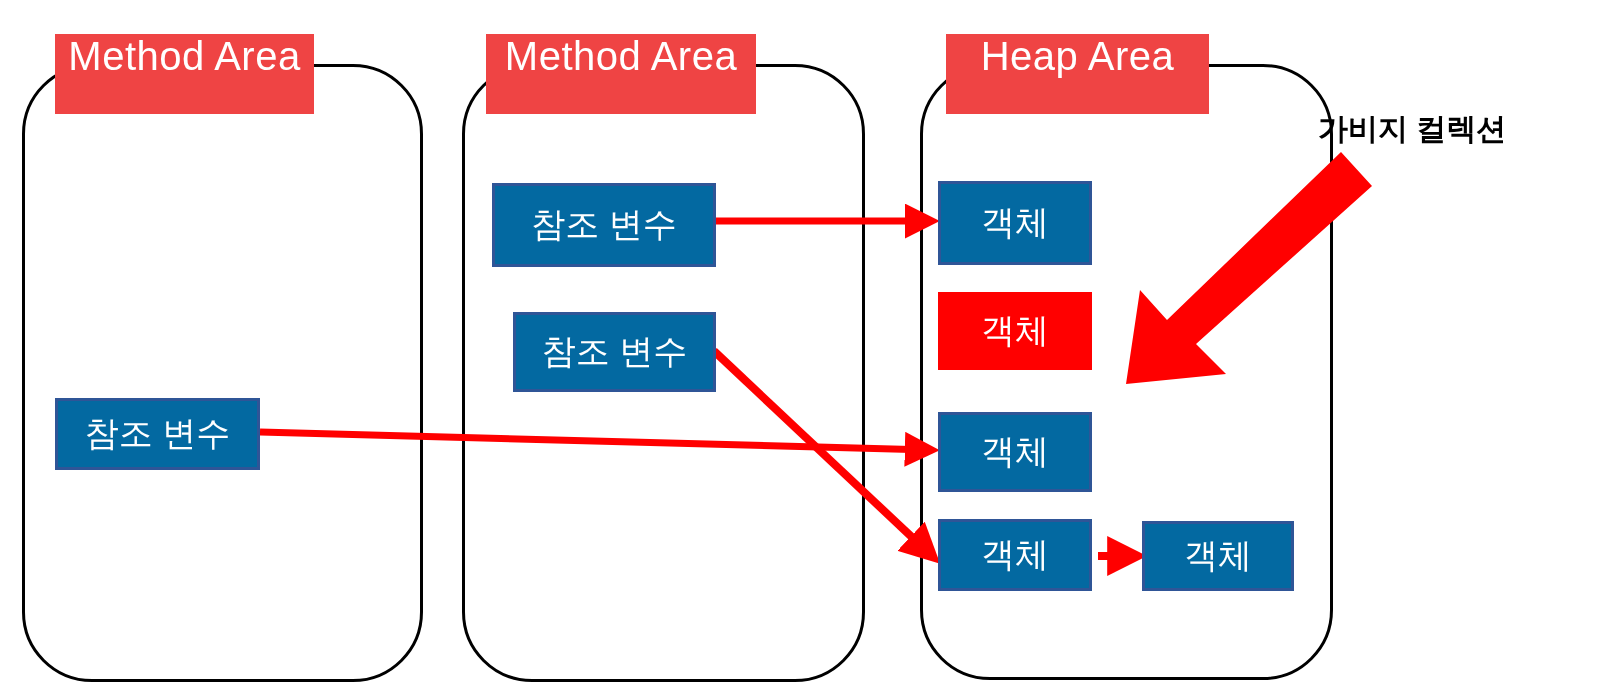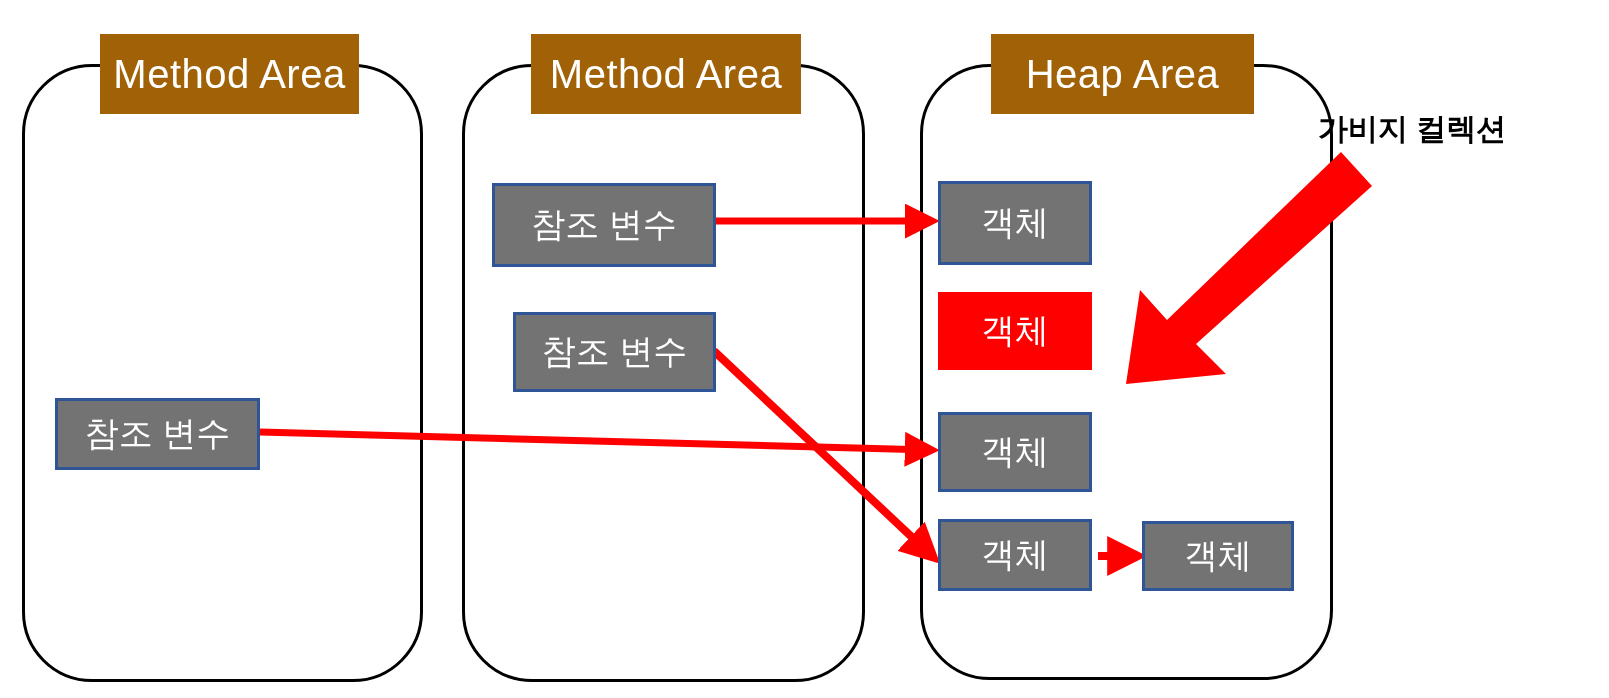--- a/index.html
+++ b/index.html
@@ -19,45 +19,44 @@
   }
   .region {
     position: absolute;
     border: 3px solid #000000;
     border-radius: 70px;
     background: transparent;
     box-sizing: border-box;
   }
   .region-label {
     position: absolute;
-    background: #a16207;
+    background: #ef4444;
     color: #ffffff;
     display: flex;
-    align-items: center;
+    align-items: flex-start;
     justify-content: center;
     font-size: 40px;
     font-weight: 400;
     letter-spacing: 0.5px;
     white-space: nowrap;
     box-sizing: border-box;
-    margin-left: 45px;
   }
   .node {
     position: absolute;
     display: flex;
     align-items: center;
     justify-content: center;
     color: #ffffff;
     font-size: 34px;
     font-weight: 400;
     box-sizing: border-box;
     white-space: nowrap;
   }
   .node.blue {
-    background: #737373;
+    background: #0369a1;
     border: 3px solid #2F5597;
   }
   .node.red {
     background: #FF0000;
     border: none;
   }
   .callout {
     position: absolute;
     color: #000000;
     font-size: 30px;

